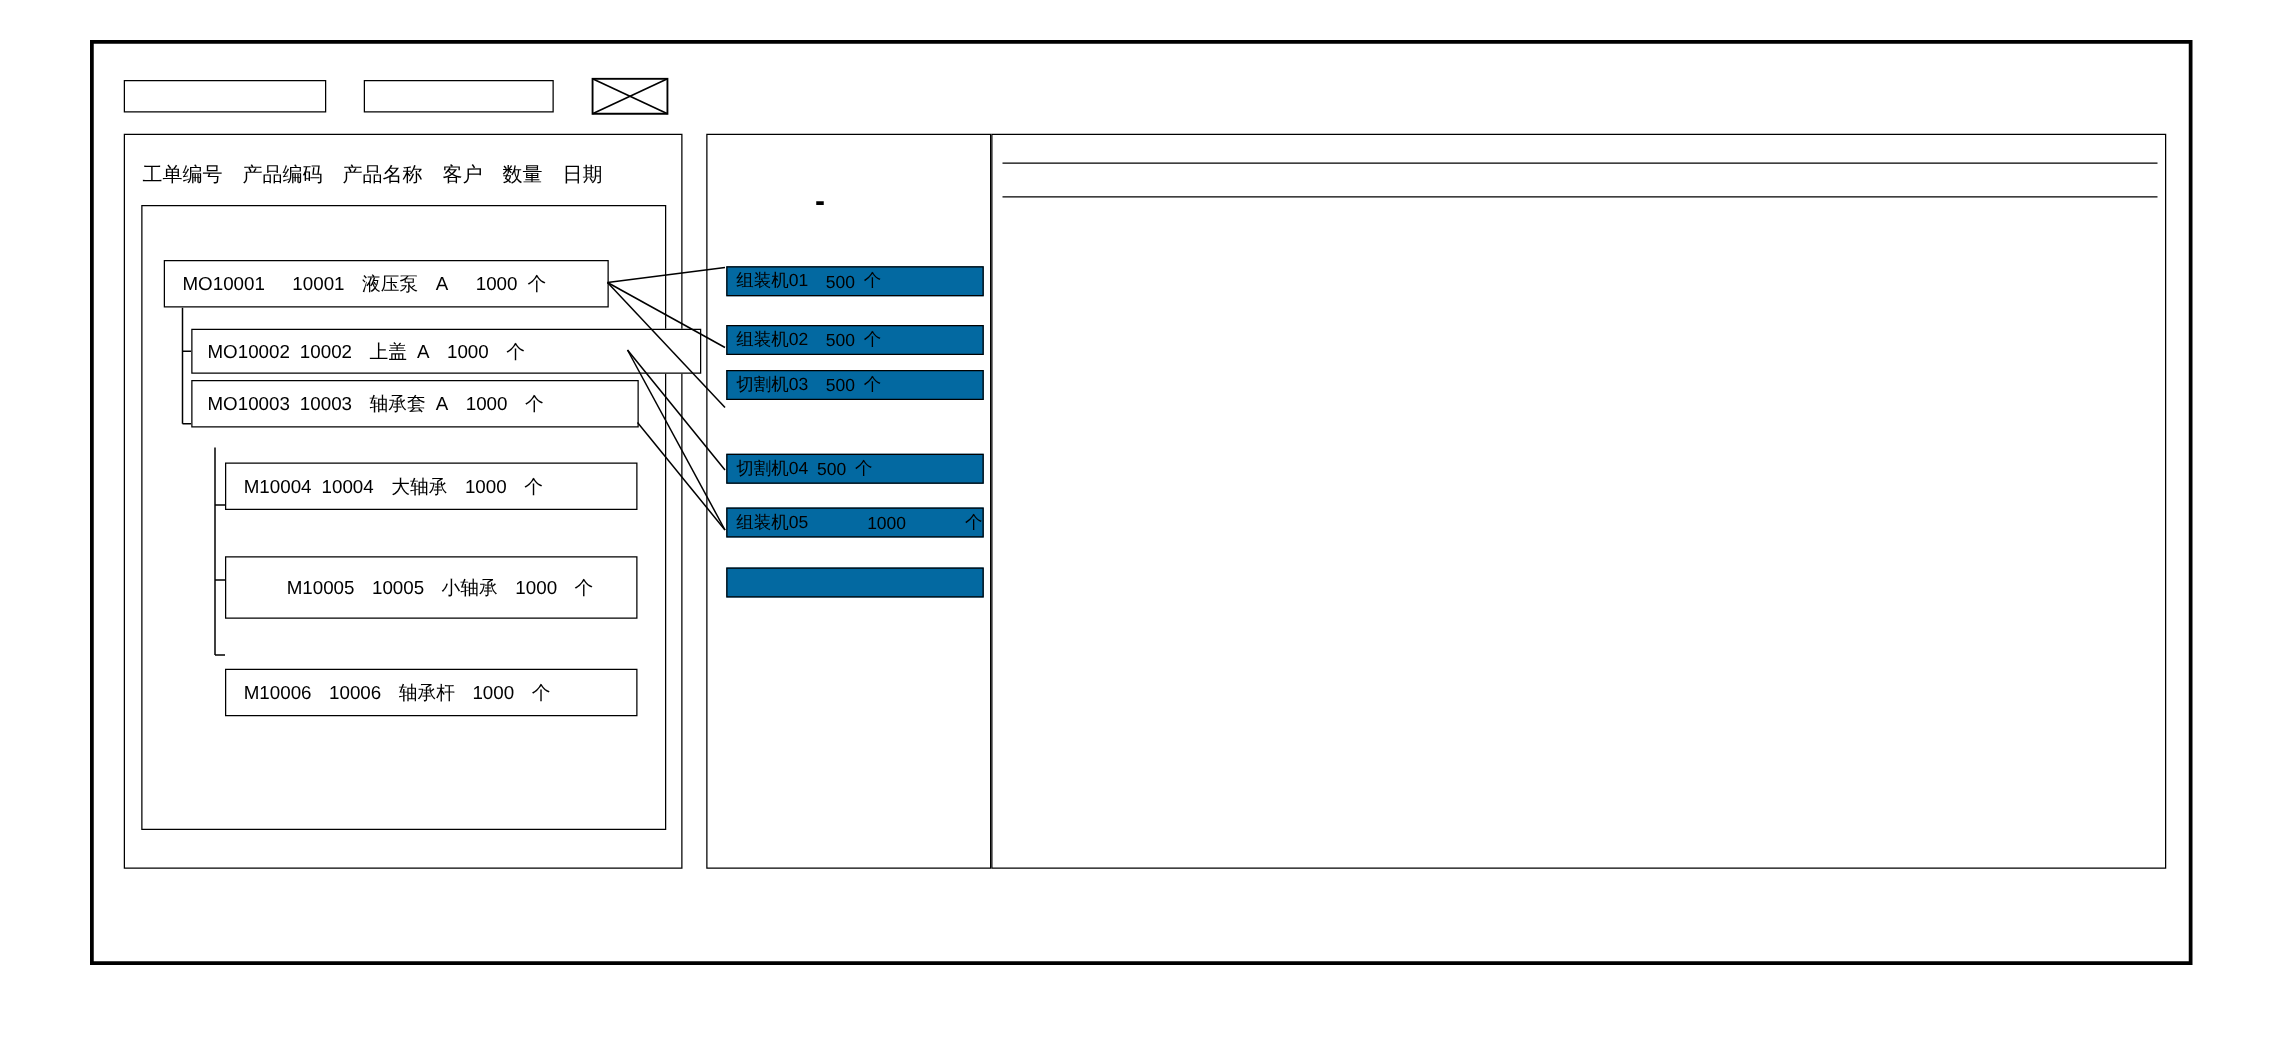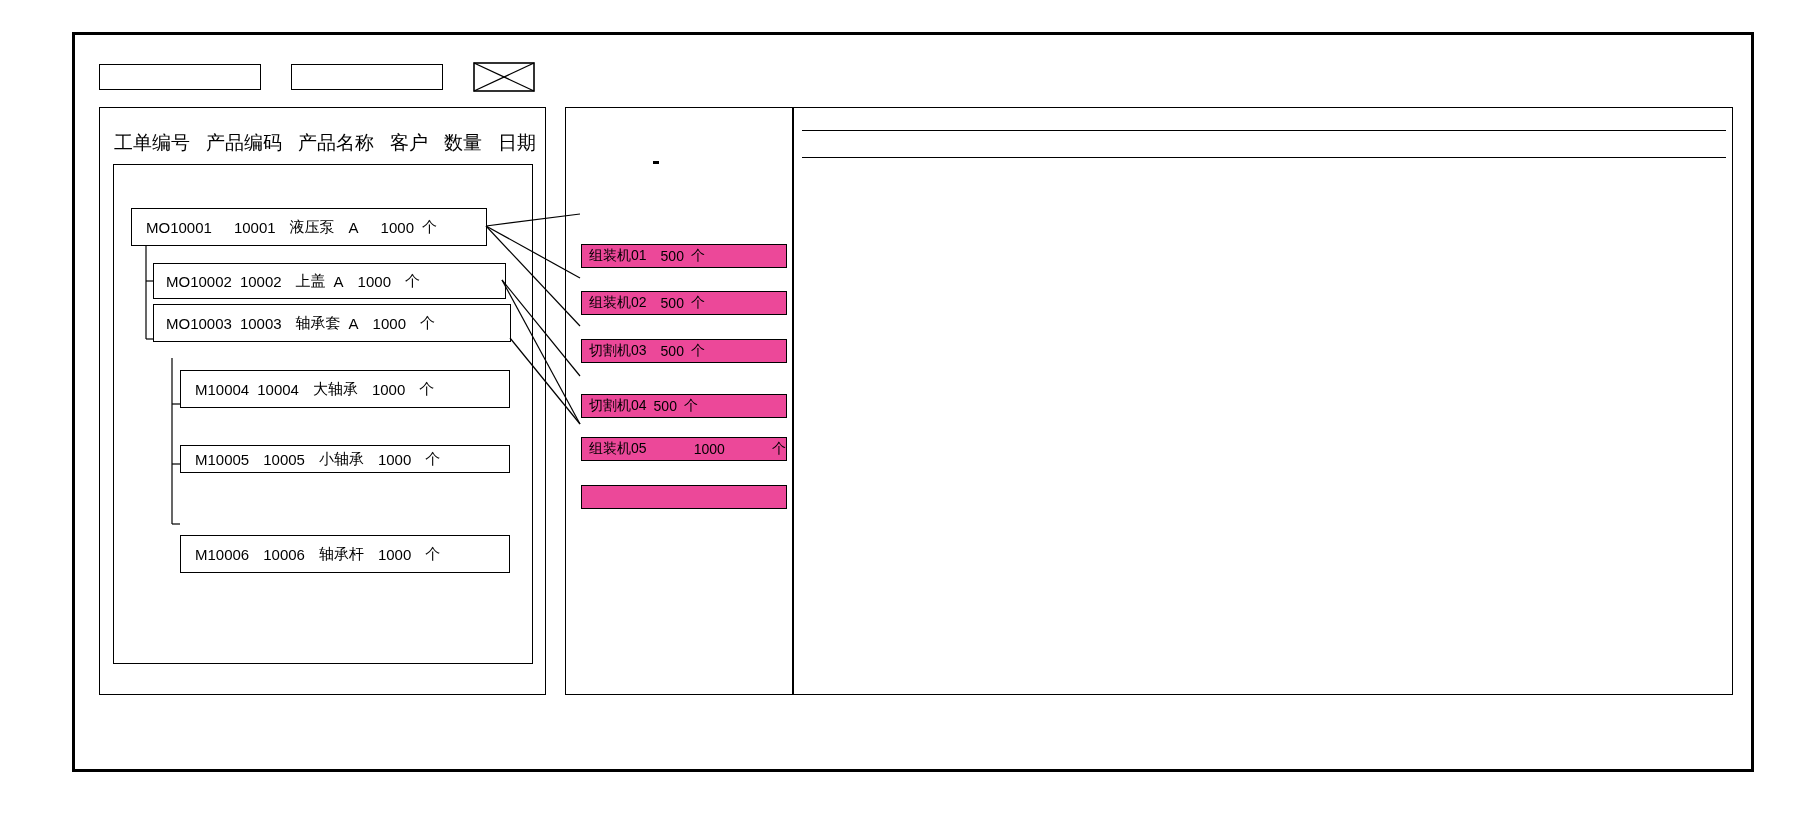--- a/index.html
+++ b/index.html
@@ -80,21 +80,21 @@
     height: 500px;
     border: 1.2px solid #000000;
     box-sizing: border-box;
   }
   #table-header {
     position: absolute;
     left: 14px;
     top: 22px;
     display: flex;
     align-items: center;
-    font-size: 19px;
+    font-size: 16px;
     white-space: nowrap;
   }
   #table-header .th { margin-right: 16px; }
   #table-header .th:last-child { margin-right: 12px; }
 
   
   #tree-area {
     position: absolute;
     left: 0;
     top: 0;
@@ -110,24 +110,24 @@
     font-size: 15px;
     display: flex;
     align-items: center;
     white-space: nowrap;
     pointer-events: auto;
   }
   .tree-row .cell { display: inline-block; }
 
   
   #row-0 { left: 31px;  top: 100px; width: 356px; height: 38px; padding-left: 14px; }
-  #row-1 { left: 53px;  top: 155px; width: 353px; height: 36px; padding-left: 12px; }
+  #row-1 { left: 53px;  top: 155px; width: 408px; height: 36px; padding-left: 12px; }
   #row-2 { left: 53px;  top: 196px; width: 358px; height: 38px; padding-left: 12px; }
   #row-3 { left: 80px;  top: 262px; width: 330px; height: 38px; padding-left: 14px; }
-  #row-4 { left: 80px;  top: 337px; width: 330px; height: 28px; padding-left: 14px; }
+  #row-4 { left: 80px;  top: 337px; width: 330px; height: 50px; padding-left: 14px; justify-content: center; }
   #row-5 { left: 80px;  top: 397px; width: 330px; height: 38px; padding-left: 14px; margin-top: 30px; }
 
   .tree-row .gap-sm { width: 8px; display: inline-block; }
   .tree-row .gap-md { width: 14px; display: inline-block; }
   .tree-row .gap-lg { width: 22px; display: inline-block; }
 
   
   #middle-panel {
     left: 490px;
     top: 72px;
@@ -142,31 +142,30 @@
     height: 3px;
     background: #000000;
   }
   .machine-box {
     position: absolute;
     left: 15px;
     width: 206px;
     height: 24px;
     border: 1.4px solid #000000;
     box-sizing: border-box;
-    background: #ec4899;
+    background: #0369a1;
     font-size: 14px;
     display: flex;
     align-items: center;
     padding-left: 7px;
     white-space: nowrap;
-    margin-top: 31px;
   }
   #mbox-0 { top: 105px; }
   #mbox-1 { top: 152px; }
-  #mbox-2 { top: 200px; }
+  #mbox-2 { top: 188px; }
   #mbox-3 { top: 255px; align-items: center; }
   #mbox-4 { top: 298px; justify-content: space-between; }
   #mbox-5 { top: 346px; }
   .machine-box .m-gap { width: 14px; display: inline-block; }
   .machine-box .m-gap-sm { width: 7px; display: inline-block; }
 
   
   #right-panel {
     left: 718px;
     top: 72px;

